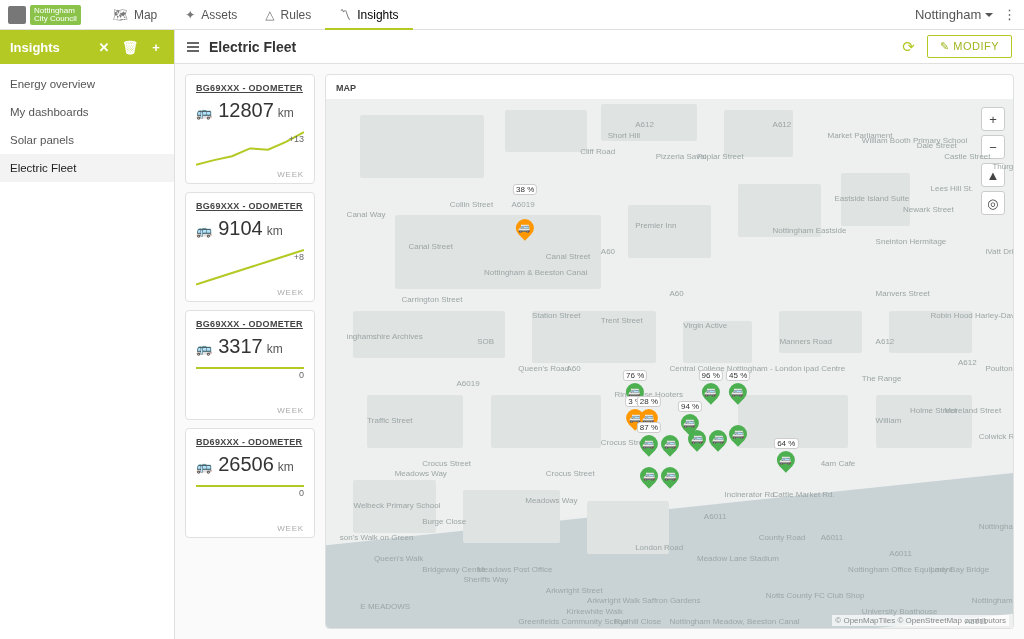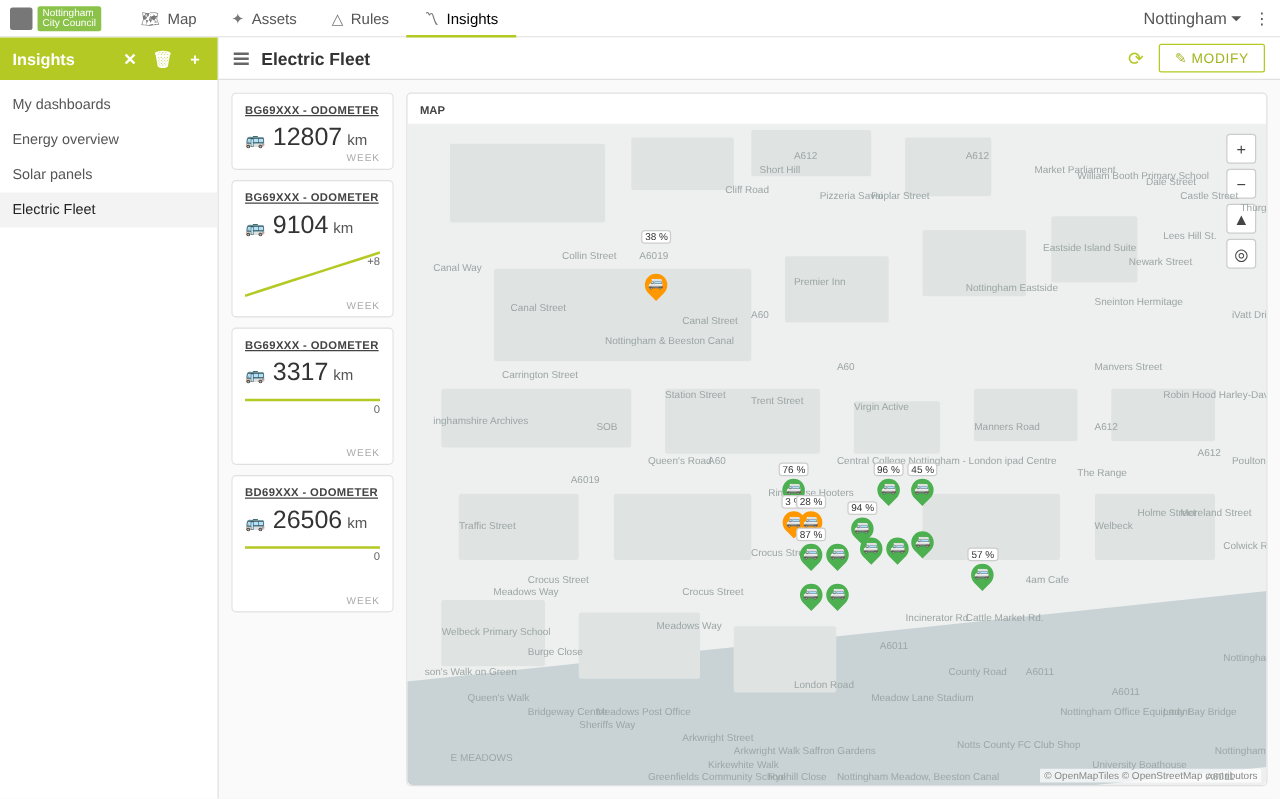--- a/index.html
+++ b/index.html
@@ -130,22 +130,22 @@
 
   <div class="sidebar">
     <div class="sidebar-head">
       <span>Insights</span>
       <span class="spacer"></span>
       <span class="sidebar-icon">✕</span>
       <span class="sidebar-icon">🗑</span>
       <span class="sidebar-icon">+</span>
     </div>
     <div class="sidebar-list" id="sidebar-list">
+        <div class="sidebar-item">Energy overview</div>
         <div class="sidebar-item">My dashboards</div>
-        <div class="sidebar-item">Energy overview</div>
         <div class="sidebar-item">Solar panels</div>
         <div class="sidebar-item active">Electric Fleet</div>
       </div>
   </div>
 
   <div class="content">
     <div class="content-head">
       <span class="hamburger">
           <span></span>
           <span></span>
@@ -163,20 +163,23 @@
     <div class="content-body">
 
       <div class="cards" id="cards">
           <div class="card">
             <div class="card-title">BG69XXX - ODOMETER</div>
             <div class="card-value">
               <span class="bus-icon">🚌</span>
               <span class="num">12807</span>
               <span class="unit">km</span>
             </div>
+            <div class="spark"><svg viewBox="0 0 100 40" preserveAspectRatio="none">
+                <path d="M0.0 36.7 L16.7 32.1 L33.3 28.2 L50.0 20.4 L66.7 21.7 L83.3 13.8 L100.0 4.0" stroke="var(--accent)" stroke-width="2" fill="none"></path>
+              </svg><span class="spark-delta">+13</span></div>
             <div class="card-foot">WEEK</div>
           </div>
           <div class="card">
             <div class="card-title">BG69XXX - ODOMETER</div>
             <div class="card-value">
               <span class="bus-icon">🚌</span>
               <span class="num">9104</span>
               <span class="unit">km</span>
             </div>
             <div class="spark"><svg viewBox="0 0 100 40" preserveAspectRatio="none">
@@ -269,21 +272,21 @@
             <span class="road-label" style="left: 40%; top: 28%;">A60</span>
             <span class="road-label" style="left: 50%; top: 36%;">A60</span>
             <span class="road-label" style="left: 80%; top: 45%;">A612</span>
             <span class="road-label" style="left: 92%; top: 49%;">A612</span>
             <span class="road-label" style="left: 80%; top: 36%;">Manvers Street</span>
             <span class="road-label" style="left: 88%; top: 40%;">Robin Hood Harley-Davidson</span>
             <span class="road-label" style="left: 96%; top: 50%;">Poulton Drive</span>
             <span class="road-label" style="left: 85%; top: 58%;">Holme Street</span>
             <span class="road-label" style="left: 95%; top: 63%;">Colwick Road</span>
             <span class="road-label" style="left: 78%; top: 52%;">The Range</span>
-            <span class="road-label" style="left: 80%; top: 60%;">Welbeck</span>
+            <span class="road-label" style="left: 80%; top: 60%;">William</span>
             <span class="road-label" style="left: 72%; top: 68%; text-align: center;">4am Cafe</span>
             <span class="road-label" style="left: 58%; top: 74%;">Incinerator Rd.</span>
             <span class="road-label" style="left: 65%; top: 74%;">Cattle Market Rd.</span>
             <span class="road-label" style="left: 63%; top: 82%;">County Road</span>
             <span class="road-label" style="left: 50%; top: 50%; text-align: center;">Central College Nottingham - London ipad Centre</span>
             <span class="road-label" style="left: 40%; top: 64%;">Crocus Street</span>
             <span class="road-label" style="left: 14%; top: 68%;">Crocus Street</span>
             <span class="road-label" style="left: 28%; top: 50%;">Queen's Road</span>
             <span class="road-label" style="left: 35%; top: 50%;">A60</span>
             <span class="road-label" style="left: 19%; top: 53%;">A6019</span>
@@ -308,21 +311,21 @@
             <span class="road-label" style="left: 45%; top: 84%;">London Road</span>
             <span class="road-label" style="left: 55%; top: 78%;">A6011</span>
             <span class="road-label" style="left: 72%; top: 82%;">A6011</span>
             <span class="road-label" style="left: 82%; top: 85%;">A6011</span>
             <span class="road-label" style="left: 93%; top: 98%;">A6011</span>
             <span class="road-label" style="left: 54%; top: 86%;">Meadow Lane Stadium</span>
             <span class="road-label" style="left: 76%; top: 88%;">Nottingham Office Equipment</span>
             <span class="road-label" style="left: 88%; top: 88%;">Lady Bay Bridge</span>
             <span class="road-label" style="left: 64%; top: 93%;">Notts County FC Club Shop</span>
             <span class="road-label" style="left: 94%; top: 94%;">Nottingham Outlaws RFC</span>
-            <span class="road-label" style="left: 78%; top: 96%; margin-left: 12px;">University Boathouse</span>
+            <span class="road-label" style="left: 78%; top: 96%;">University Boathouse</span>
             <span class="road-label" style="left: 96%; top: 28%;">iVatt Drive</span>
             <span class="road-label" style="left: 90%; top: 58%;">Moreland Street</span>
             <span class="road-label" style="left: 97%; top: 12%;">Thurgarton Street</span>
             <span class="road-label" style="left: 66%; top: 45%;">Manners Road</span>
             <span class="road-label" style="left: 95%; top: 80%;">Nottingham Corsairs RFC</span>
             <span class="road-label" style="left: 45%; top: 23%;">Premier Inn</span>
             <span class="road-label" style="left: 65%; top: 24%;">Nottingham Eastside</span>
             <span class="road-label" style="left: 3%; top: 44%;">inghamshire Archives</span>
             <span class="road-label" style="left: 22%; top: 45%;">SOB</span>
             <span class="road-label" style="left: 3%; top: 21%;">Canal Way</span>
@@ -400,21 +403,21 @@
               <span class="pin-body green">
                 <span>🚐</span>
               </span>
             </div>
             <div class="pin" style="left: 50%; top: 73%;">
               <span class="pin-body green">
                 <span>🚐</span>
               </span>
             </div>
             <div class="pin" style="left: 67%; top: 70%;">
-              <span class="pin-label">57 %</span>
+              <span class="pin-label">64 %</span>
               <span class="pin-body green">
                 <span>🚐</span>
               </span>
             </div>
           </div>
       </div>
 
     </div>
   </div>
 </div>

